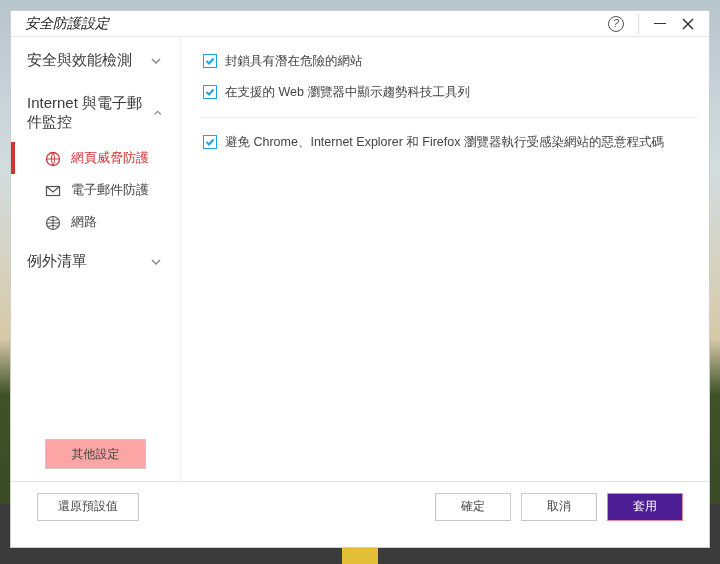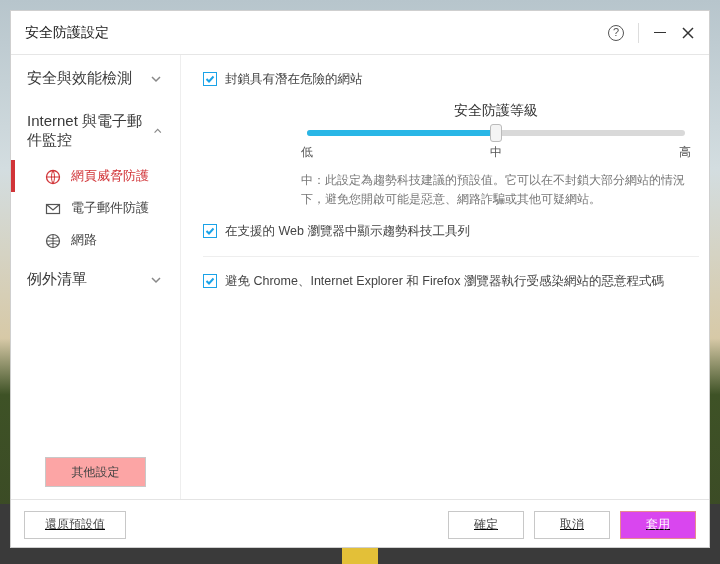--- a/index.html
+++ b/index.html
@@ -15,22 +15,23 @@
 .road::before {
   content: ""; position: absolute; left: 50%; top: 0; width: 36px; height: 100%;
   transform: translateX(-50%);
   background: repeating-linear-gradient(to bottom, #e3c038 0 24px, #3a3a3a 24px 36px);
 }
 .dialog {
   position: absolute; left: 10px; top: 10px; width: 700px; height: 538px;
   background: #ffffff; border: 1px solid #cfcfcf;
 }
 .titlebar {
-  height: 44px; display: flex; align-items: center; padding: 0 14px;
+  height: 26px; display: flex; align-items: center; padding: 0 14px;
   border-bottom: 1px solid #e6e6e6;
+  font-style: italic;
 }
 .title { font-size: 14px; color: #222; flex: 1; }
 .titlebuttons { display: flex; align-items: center; gap: 14px; }
 .help-icon {
   width: 16px; height: 16px; border: 1.3px solid #555; border-radius: 50%;
   display: flex; align-items: center; justify-content: center;
   font-size: 11px; color: #555; line-height: 1;
 }
 .titlesep { width: 1px; height: 20px; background: #ddd; }
 .win-btn { width: 14px; height: 14px; display: flex; align-items: center; justify-content: center; cursor: pointer; }
@@ -73,28 +74,28 @@
 .slider-fill { position: absolute; left: 0; top: 0; bottom: 0; width: 50%; background: #29b6e6; border-radius: 3px 0 0 3px; }
 .slider-thumb {
   position: absolute; left: 50%; top: 50%; transform: translate(-50%, -50%);
   width: 12px; height: 18px; background: #f4f4f4; border: 1px solid #bbb; border-radius: 3px;
 }
 .slider-labels { display: flex; justify-content: space-between; font-size: 12px; color: #555; padding: 0 8px 10px 8px; }
 .slider-desc { font-size: 12px; color: #777; line-height: 1.6; padding: 0 8px; }
 .sep { height: 1px; background: #eee; margin: 16px 0; }
 .footer {
   height: 50px; border-top: 1px solid #e4e4e4; display: flex; align-items: center;
-  padding: 0 13px; gap: 10px; text-decoration: underline;
+  padding: 0 26px; gap: 10px;
 }
 .footer-spacer { flex: 1; }
 .btn {
   height: 28px; padding: 0 20px; border: 1px solid #c8c8c8; background: #fff;
   font-size: 12px; color: #444; cursor: pointer; min-width: 76px;
 }
-.btn.primary { background: #d946ef; border-color: #e68a8f; color: #fff; }
+.btn.primary { background: #4c1d95; border-color: #e68a8f; color: #fff; }
 </style>
 </head>
 <body>
 
 <div class="background"></div>
 <div class="road"></div>
 
 <div class="dialog">
 
   <div class="titlebar">
@@ -170,33 +171,20 @@
 
       <div class="check-row">
         <div class="chk">
             <svg width="10" height="10" viewBox="0 0 10 10">
               <polyline points="1.5,5 4,7.5 8.5,2.5"></polyline>
             </svg>
           </div>
         <span>封鎖具有潛在危險的網站</span>
       </div>
 
-      <div class="slider-block">
-        <div class="slider-title">安全防護等級</div>
-        <div class="slider-track">
-          <div class="slider-fill"></div>
-          <div class="slider-thumb"></div>
-        </div>
-        <div class="slider-labels">
-          <span>低</span>
-          <span>中</span>
-          <span>高</span>
-        </div>
-        <div class="slider-desc">中：此設定為趨勢科技建議的預設值。它可以在不封鎖大部分網站的情況下，避免您開啟可能是惡意、網路詐騙或其他可疑網站。</div>
-      </div>
 
       <div class="check-row">
         <div class="chk">
             <svg width="10" height="10" viewBox="0 0 10 10">
               <polyline points="1.5,5 4,7.5 8.5,2.5"></polyline>
             </svg>
           </div>
         <span>在支援的 Web 瀏覽器中顯示趨勢科技工具列</span>
       </div>
 

